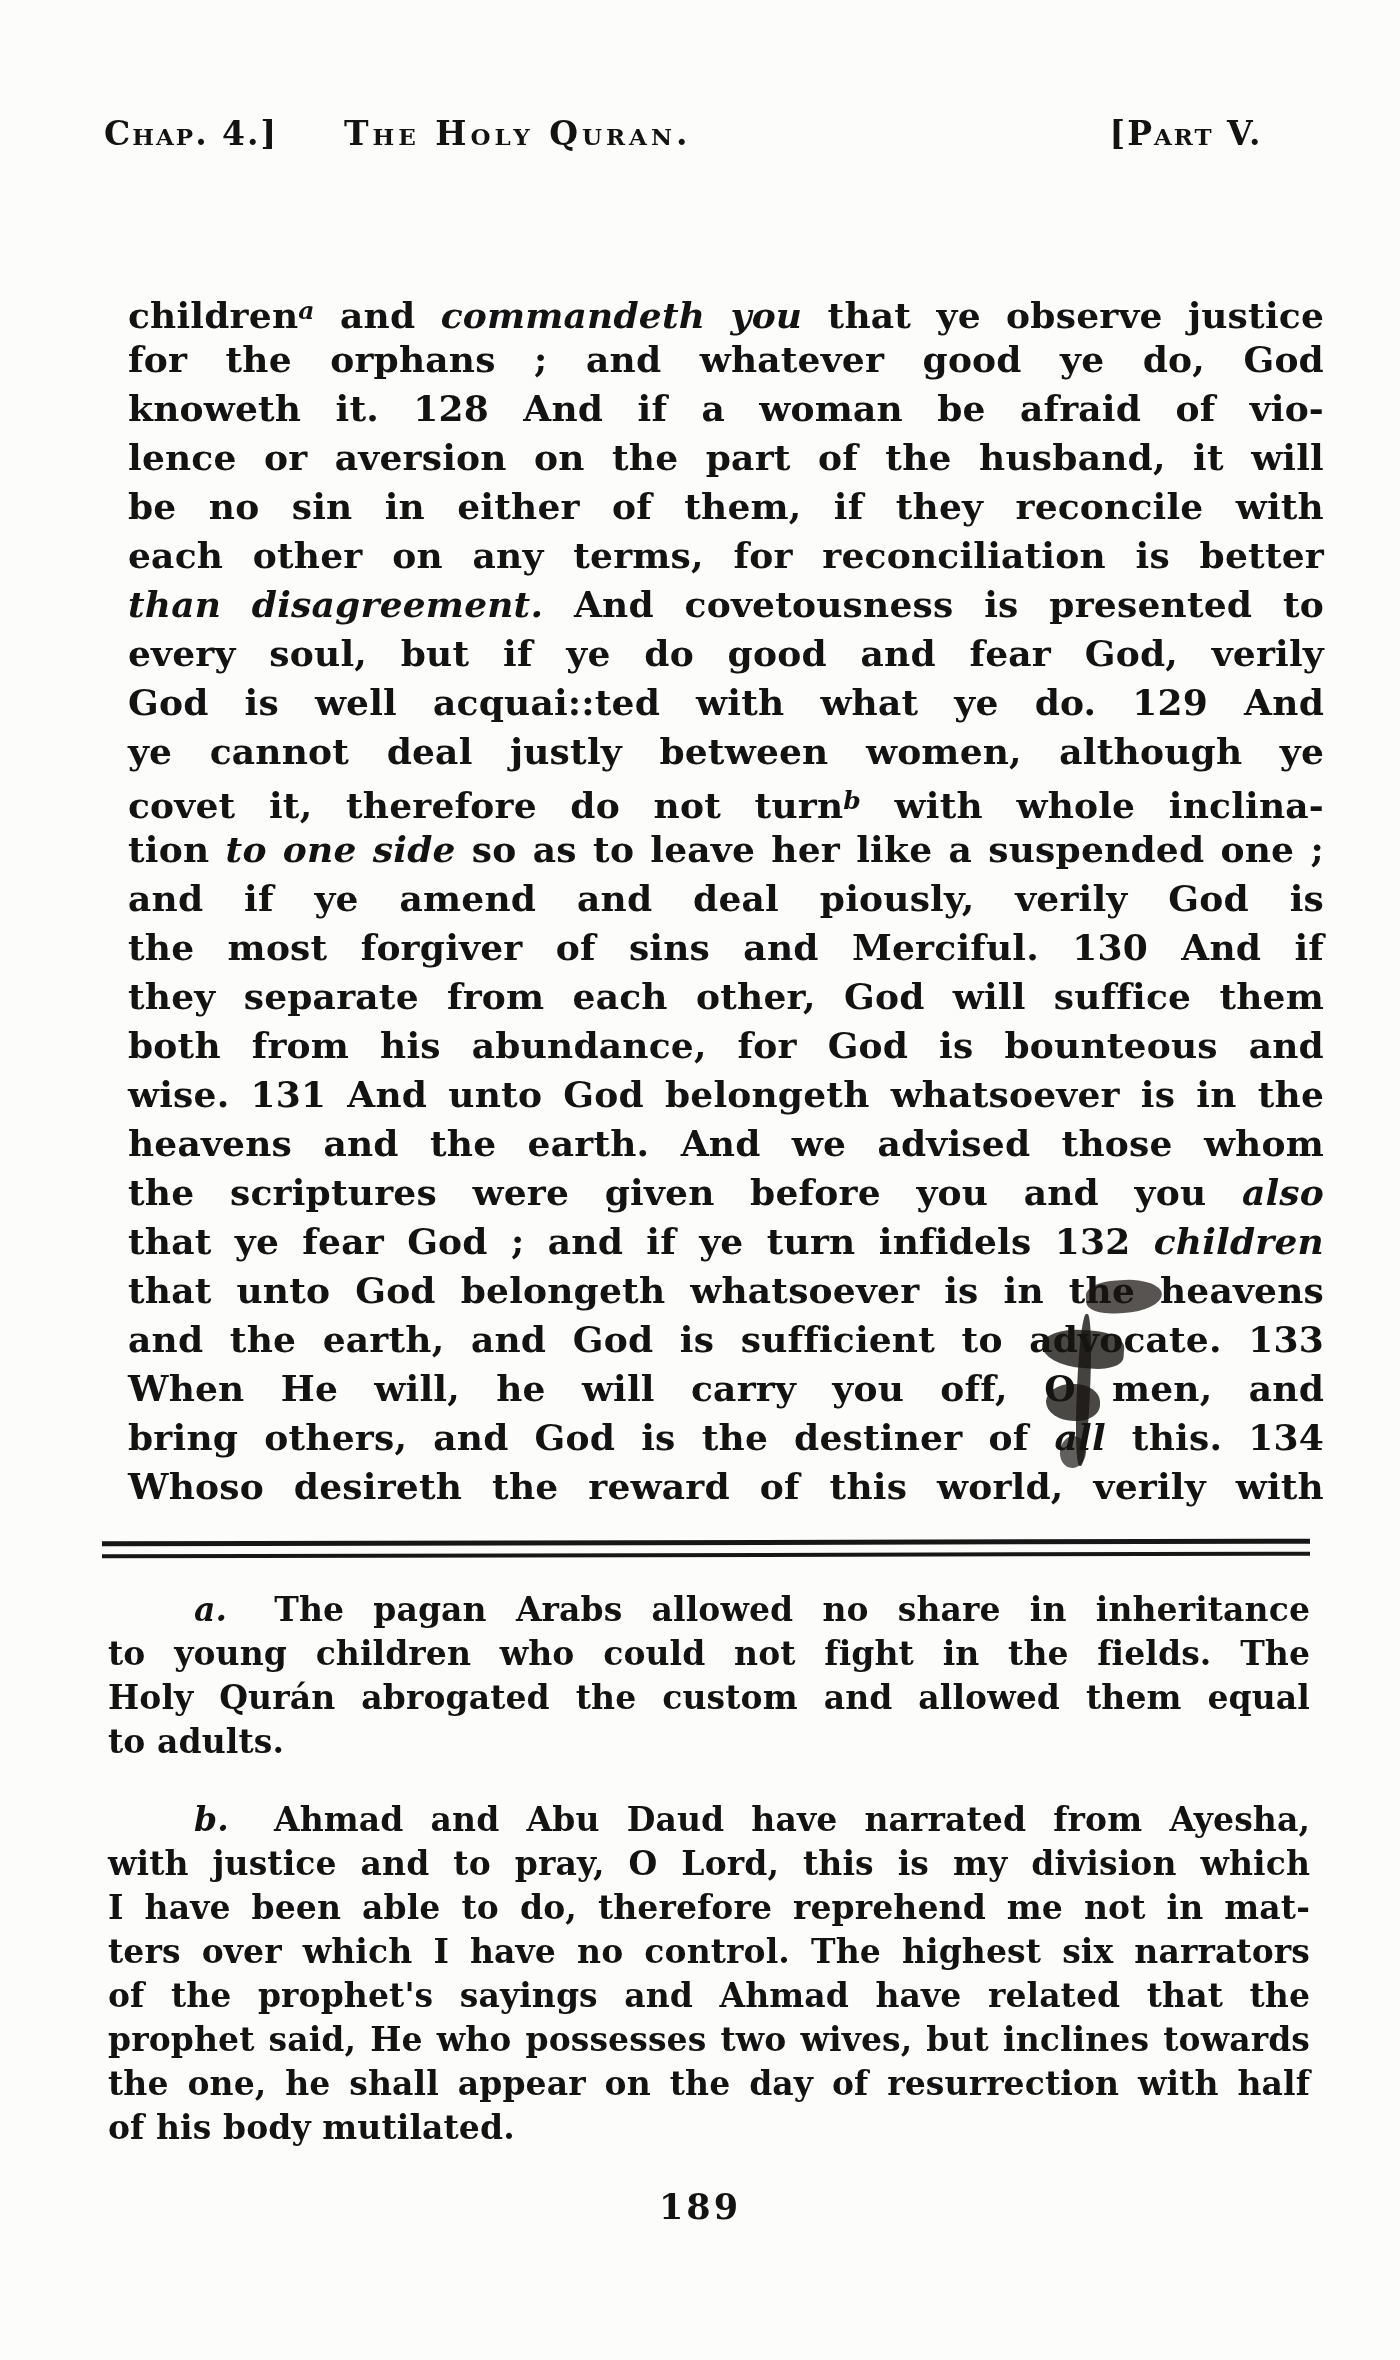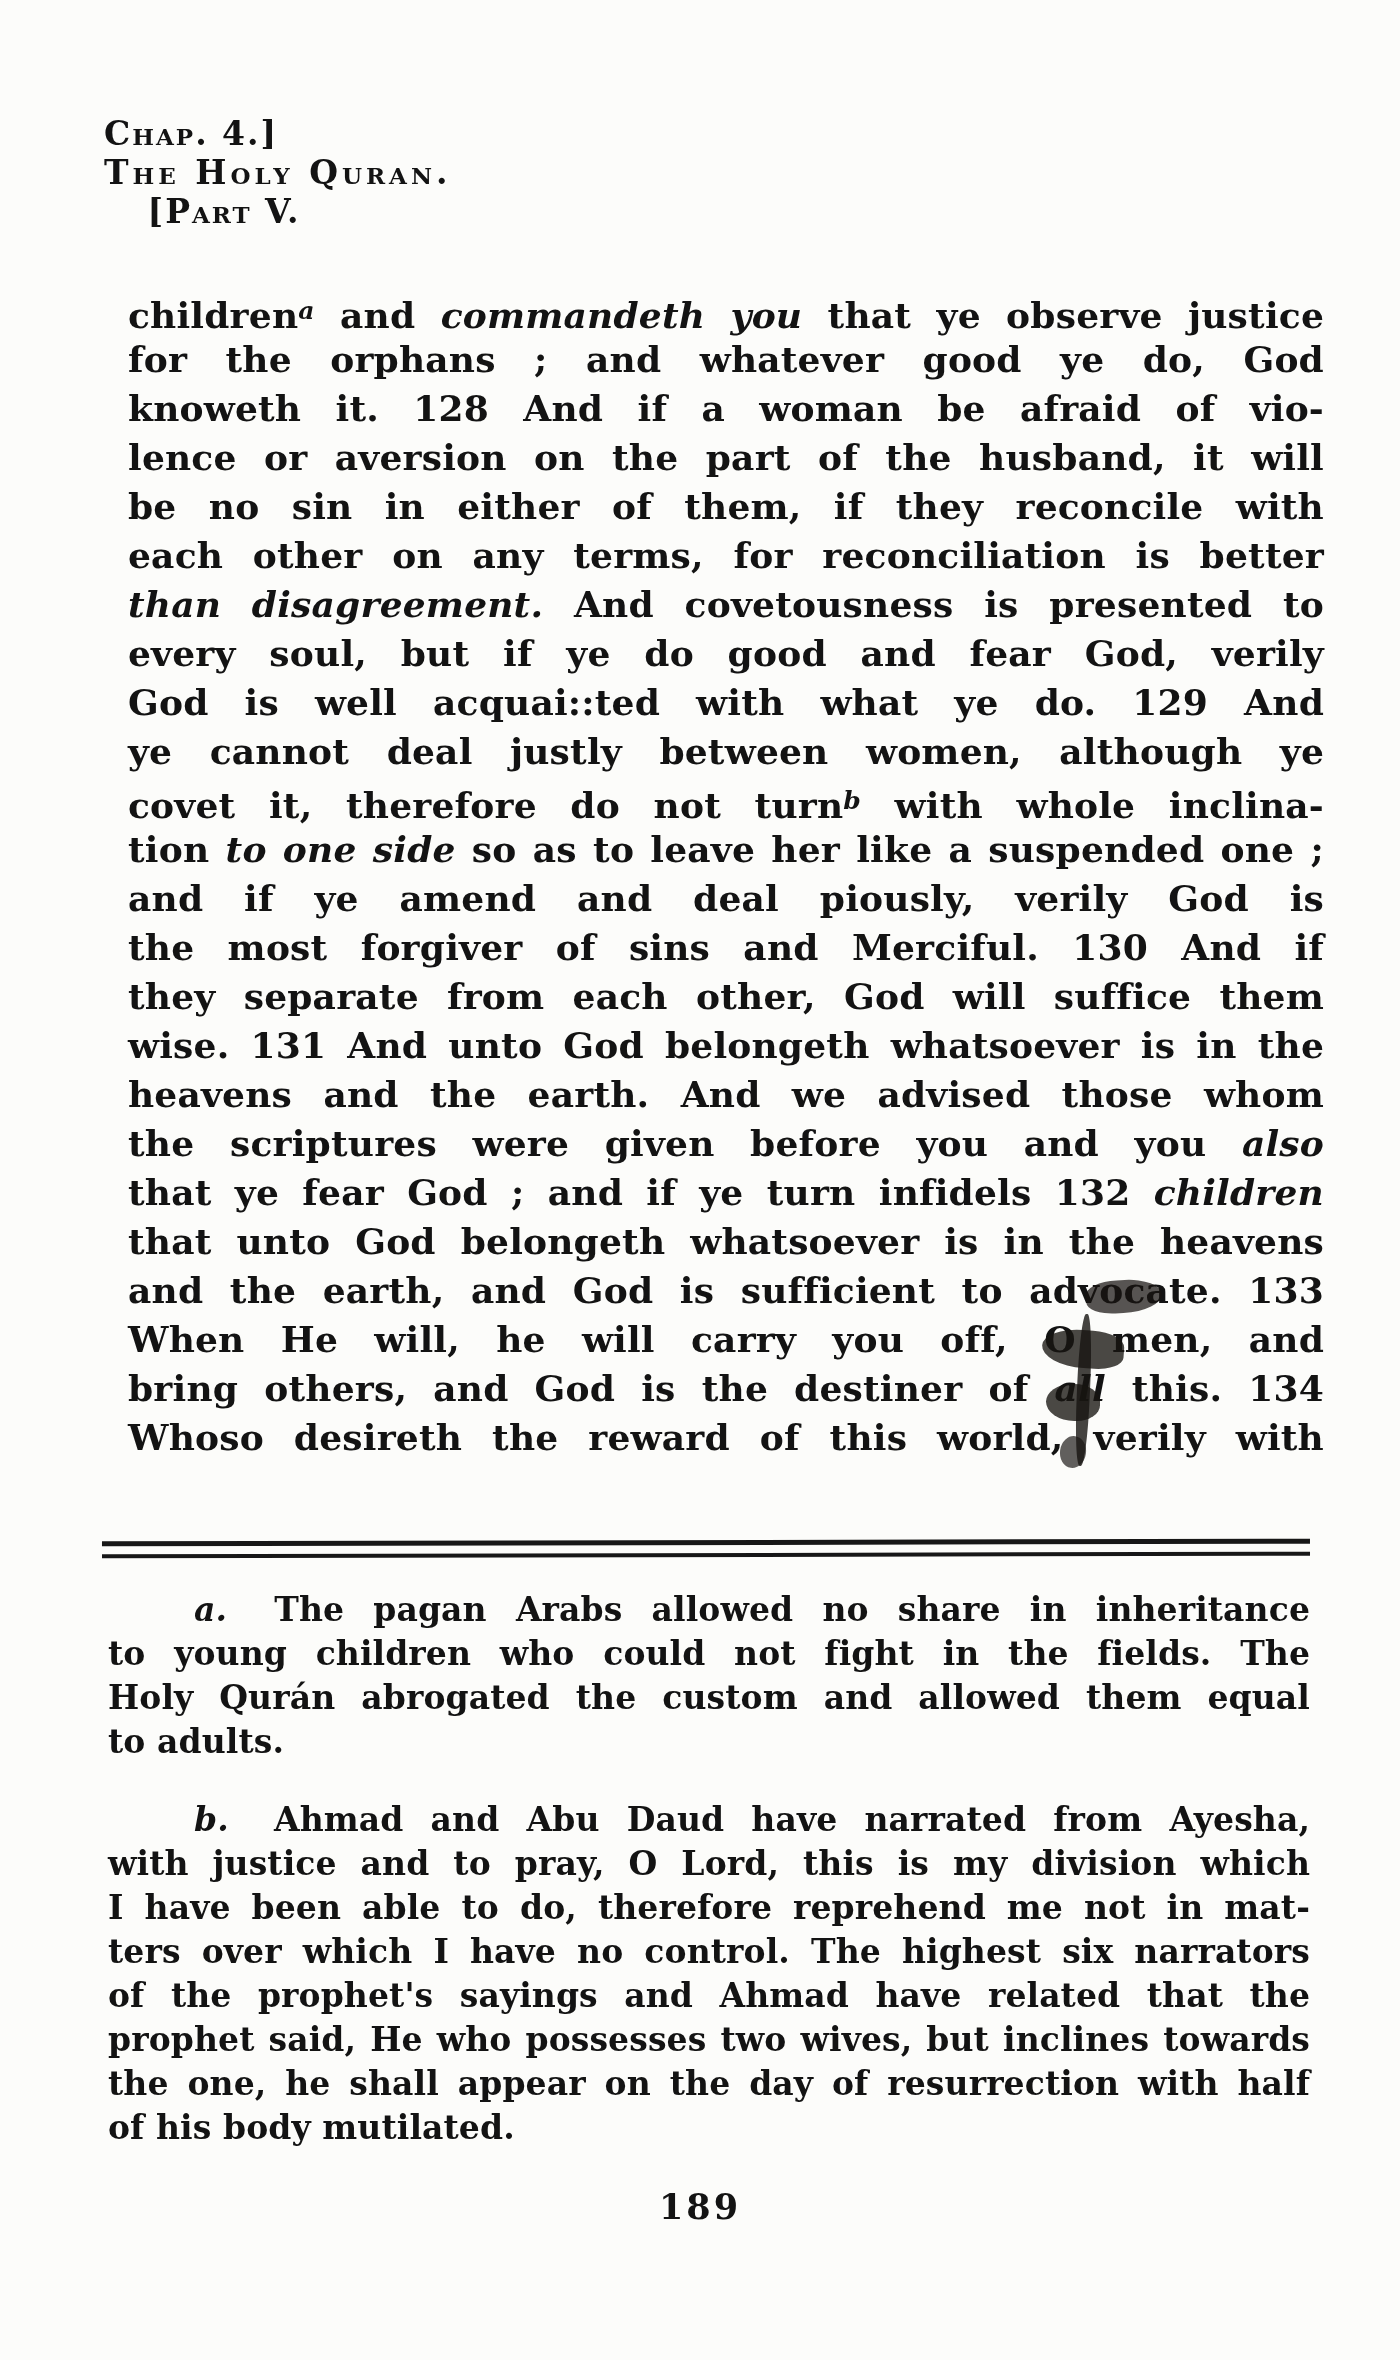--- a/index.html
+++ b/index.html
@@ -5,21 +5,21 @@
   html,body{margin:0;padding:0;background:#e8e8e4;}
   .page{
     position:relative;width:1400px;height:2360px;margin:0 auto;
     background:#fcfcfa;color:#131313;
     font-family:"DejaVu Serif","Liberation Serif",serif;font-weight:700;
     overflow:hidden;
   }
   .header{
     position:absolute;left:104px;top:114px;width:1202px;
     display:flex;justify-content:space-between;align-items:baseline;
-    font-size:33px;font-variant:small-caps;letter-spacing:2px;white-space:nowrap;flex-direction:column;
+    font-size:33px;font-variant:small-caps;letter-spacing:2px;white-space:nowrap;
   }
   .header .h-left{min-width:240px;text-align:left;}
   .header .h-center{flex:1;text-align:left;letter-spacing:4px;}
   .header .h-right{min-width:240px;text-align:center;}
   .body-text{position:absolute;left:128px;top:286px;width:1196px;font-size:36px;letter-spacing:.2px;}
   .body-text .line{line-height:49px;height:49px;text-align:justify;text-align-last:justify;}
   .footnote{position:absolute;left:108px;width:1202px;font-size:33px;letter-spacing:.1px;}
   #footnote-a{top:1588px;}
   #footnote-b{top:1798px;}
   .footnote .line{line-height:44px;height:44px;text-align:justify;text-align-last:justify;}
@@ -61,20 +61,21 @@
       <div class="line"><span>each other on any terms, for reconciliation is better</span></div>
       <div class="line"><span class="it">than disagreement.</span><span> And covetousness is presented to</span></div>
       <div class="line"><span>every soul, but if ye do good and fear God, verily</span></div>
       <div class="line"><span>God is well acquai::ted with what ye do. 129 And</span></div>
       <div class="line"><span>ye cannot deal justly between women, although ye</span></div>
       <div class="line"><span>covet it, therefore do not turn</span><span class="sup">b</span><span> with whole inclina-</span></div>
       <div class="line"><span>tion </span><span class="it">to one side</span><span> so as to leave her like a suspended one ;</span></div>
       <div class="line"><span>and if ye amend and deal piously, verily God is</span></div>
       <div class="line"><span>the most forgiver of sins and Merciful. 130 And if</span></div>
       <div class="line"><span>they separate from each other, God will suffice them</span></div>
+      <div class="line"><span>both from his abundance, for God is bounteous and</span></div>
       <div class="line"><span>wise. 131 And unto God belongeth whatsoever is in the</span></div>
       <div class="line"><span>heavens and the earth. And we advised those whom</span></div>
       <div class="line"><span>the scriptures were given before you and you </span><span class="it">also</span></div>
       <div class="line"><span>that ye fear God ; and if ye turn infidels 132 </span><span class="it">children</span></div>
       <div class="line"><span>that unto God belongeth whatsoever is in the heavens</span></div>
       <div class="line"><span>and the earth, and God is sufficient to advocate. 133</span></div>
       <div class="line"><span>When He will, he will carry you off, O men, and</span></div>
       <div class="line"><span>bring others, and God is the destiner of </span><span class="it">all</span><span> this. 134</span></div>
       <div class="line"><span>Whoso desireth the reward of this world, verily with</span></div>
     </div>

